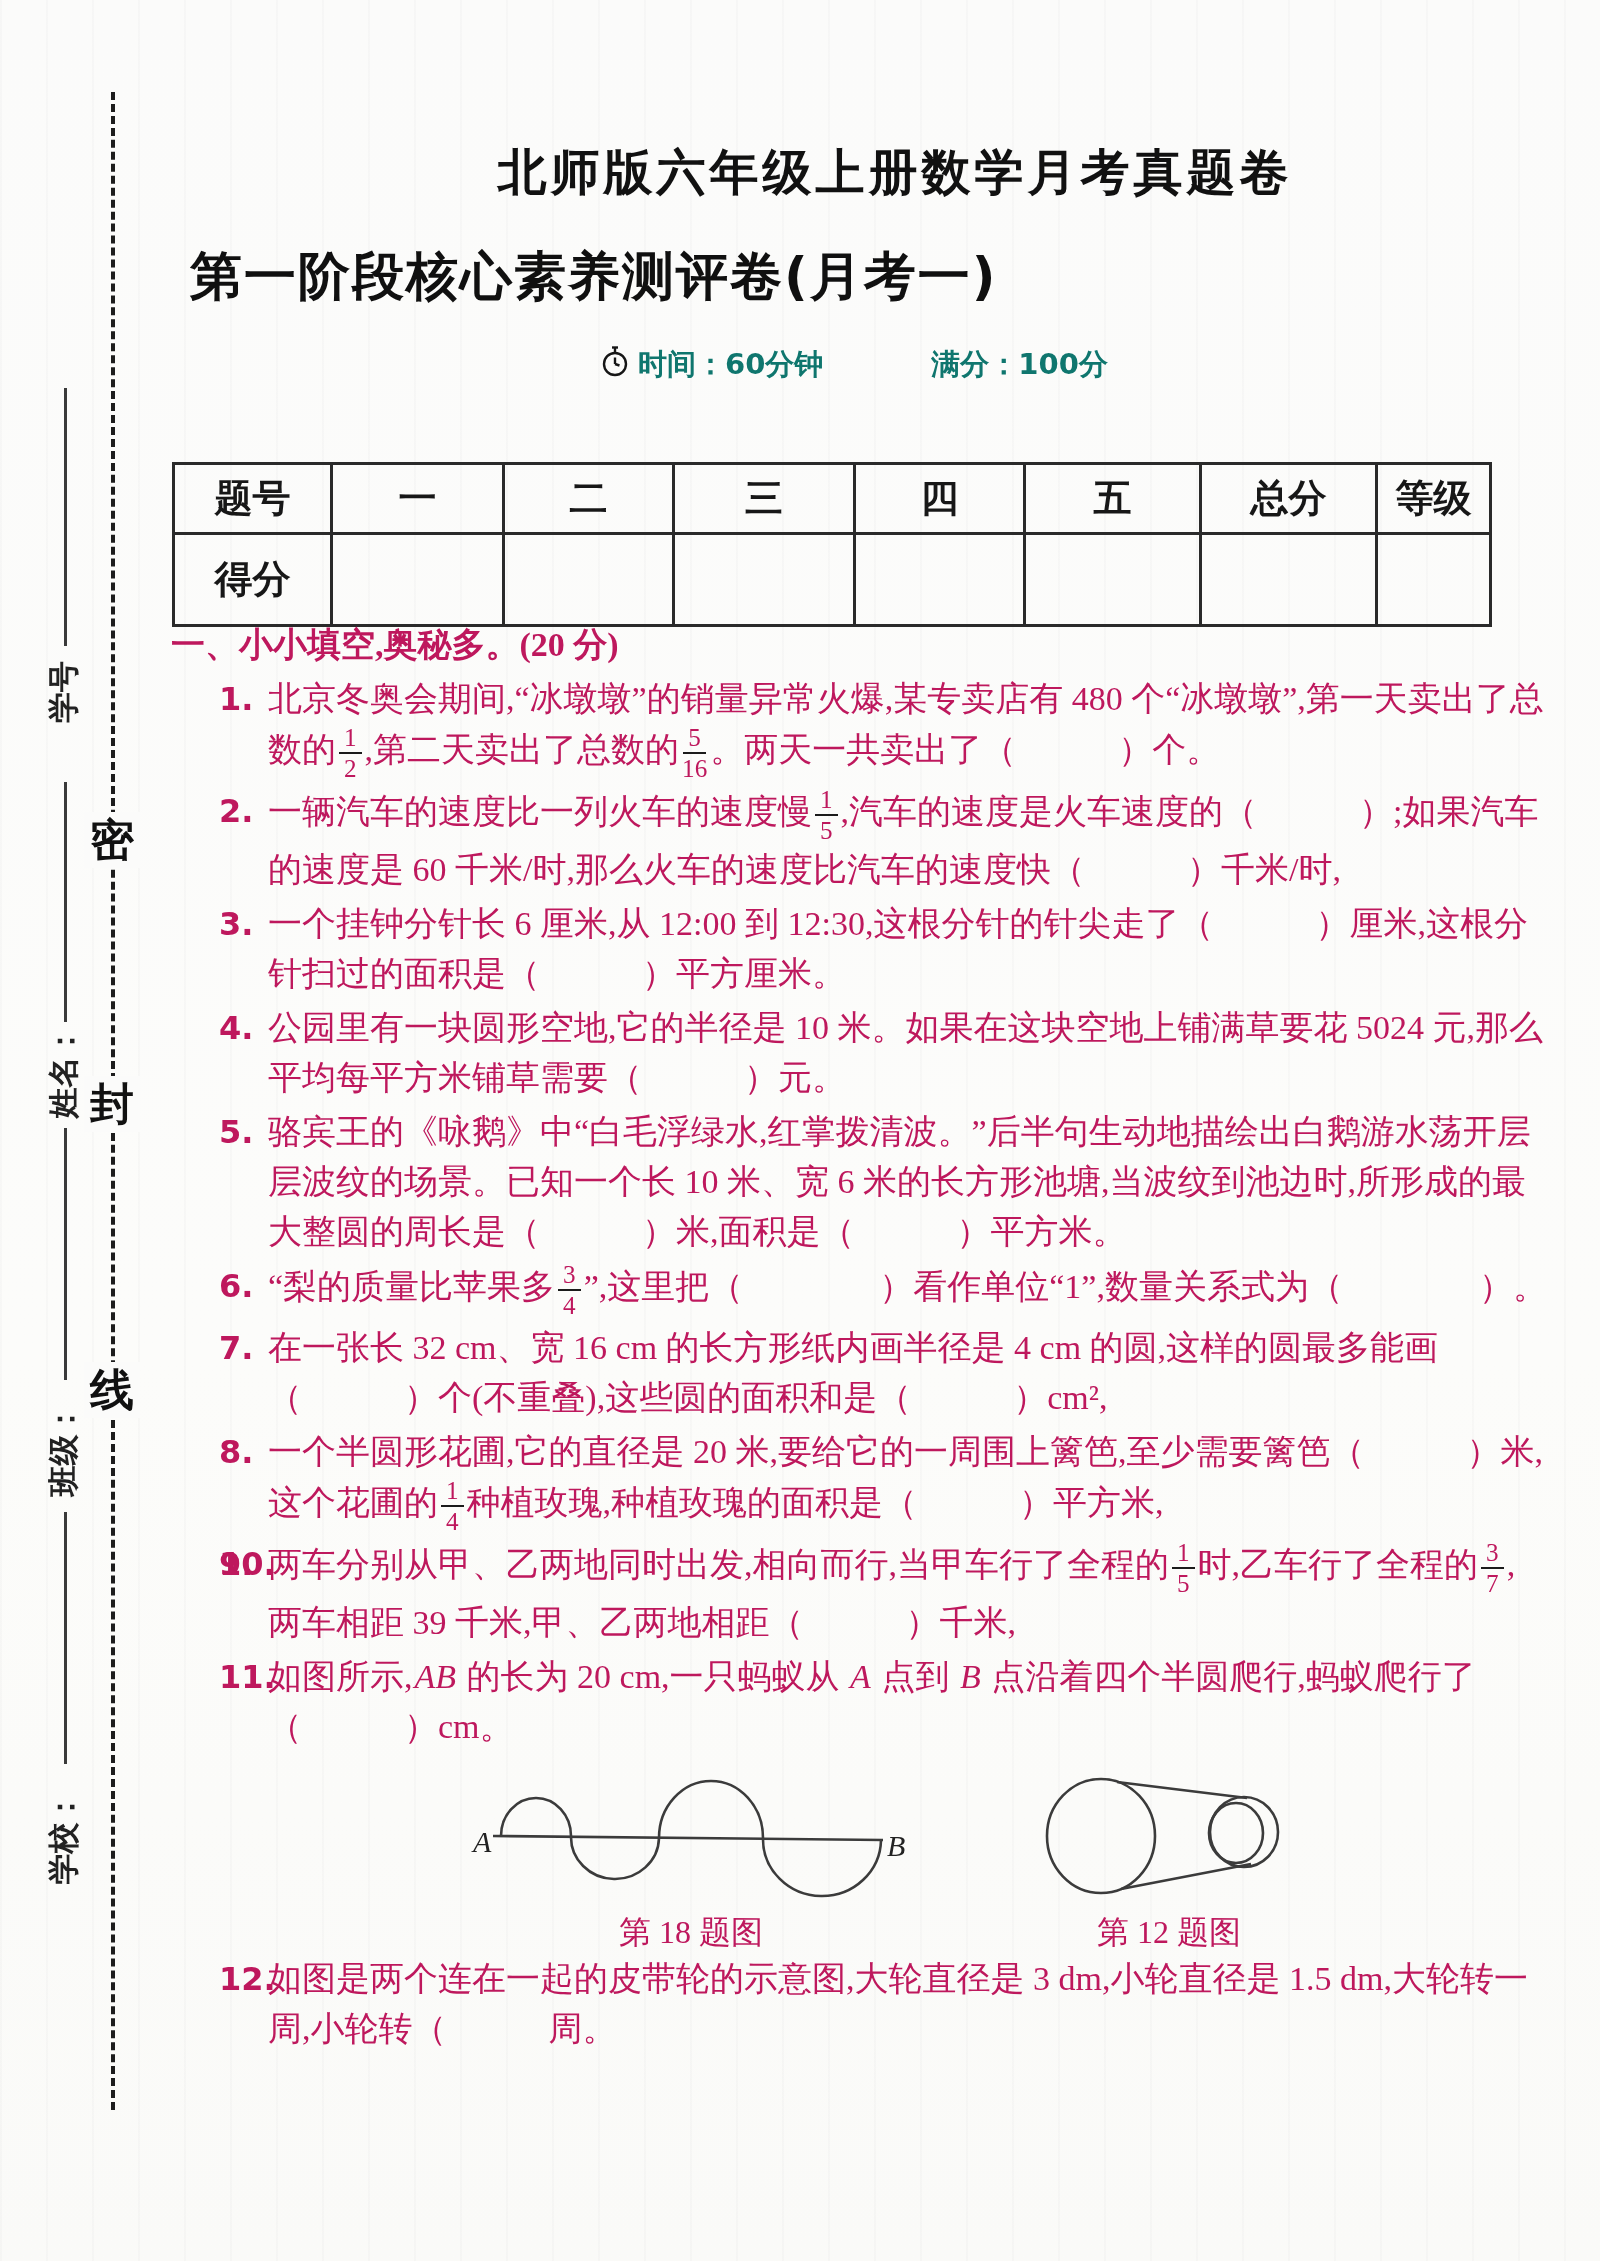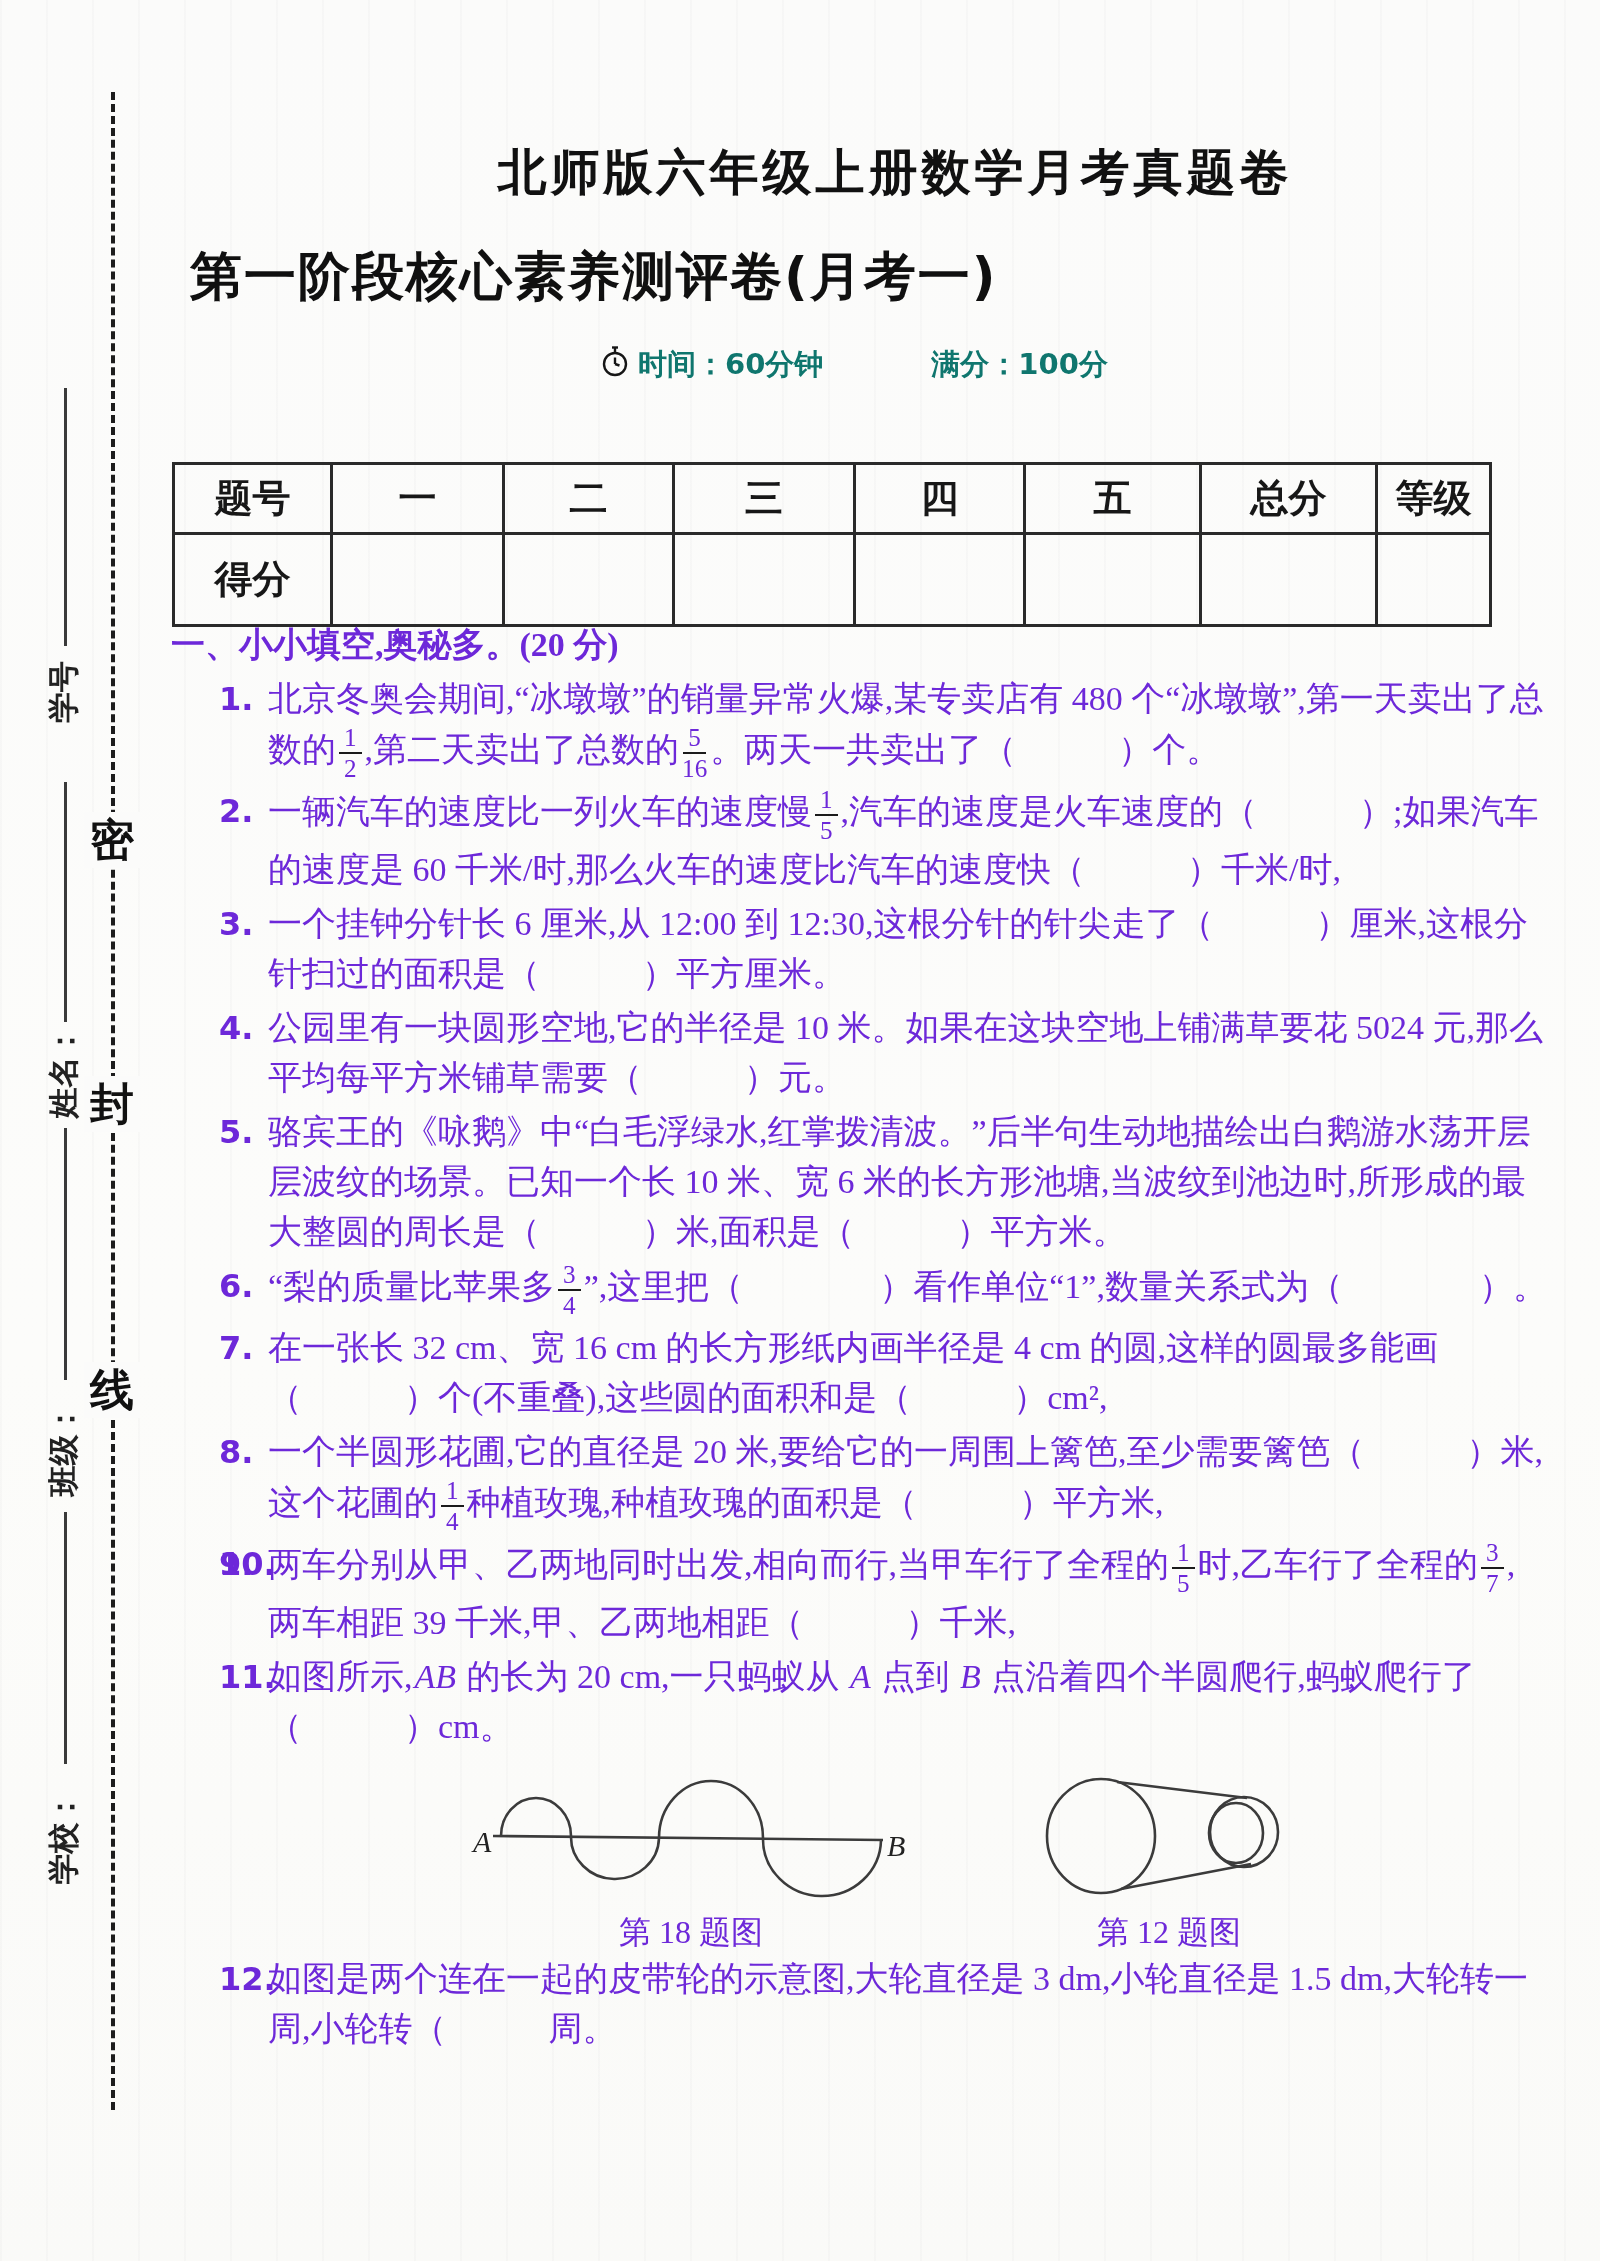--- a/index.html
+++ b/index.html
@@ -52,21 +52,21 @@
   }
   .vline{left:64px;width:0;border-left:3px solid #3a3a3a;}
   .vlabel{
     left:64px;transform:translate(-50%,-50%) rotate(-90deg);
     font-size:31px;font-weight:700;color:#222;white-space:nowrap;
     font-family:"DejaVu Sans","Liberation Sans",sans-serif;
   }
   
   .content{
     position:absolute;left:171px;top:620px;width:1378px;
-    font-size:34px;line-height:50px;color:#6d28d9;
+    font-size:34px;line-height:50px;color:#be185d;
   }
   .sec{font-weight:700;margin:0 0 4px 0;}
   .q{position:relative;padding-left:97px;margin:0 0 4px 0;}
   .qnum{position:absolute;left:48px;top:0;font-weight:700;
         font-family:"DejaVu Sans","Liberation Sans",sans-serif;font-size:32px;}
   .q i{font-family:"Liberation Serif",serif;font-style:italic;padding:0 2px;}
   .frac{
     display:inline-flex;flex-direction:column;align-items:center;justify-content:center;
     vertical-align:middle;line-height:1.08;font-size:0.74em;margin:0 3px;
     font-family:"Liberation Serif",serif;

